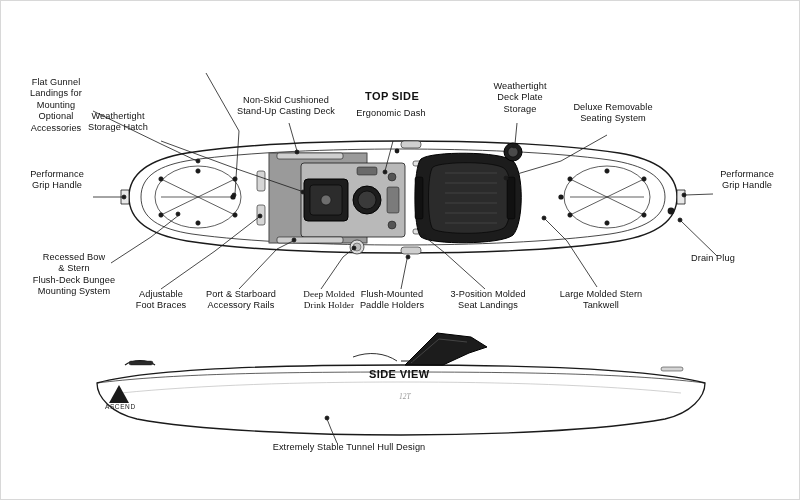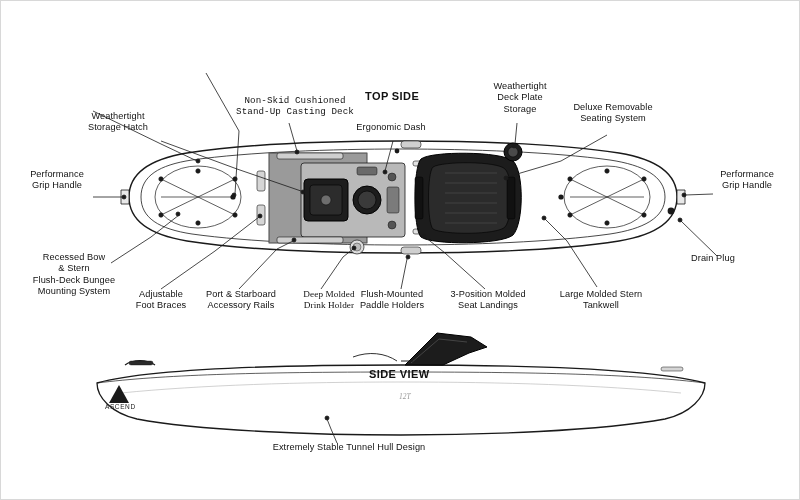--- a/index.html
+++ b/index.html
@@ -230,25 +230,30 @@
       <circle class="dot" cx="543" cy="217" r="2"></circle>
 
       <path d="M336 442 L330 428 L326 418"></path>
       <circle class="dot" cx="326" cy="417" r="2"></circle>
     </g>
   </svg>
 
   <div class="viewttl" style="left:364px;top:89px;">TOP SIDE</div>
   <div class="viewttl" style="left:368px;top:327px;margin-top:40px;">SIDE VIEW</div>
 
+  <div class="lbl c" style="left:12px;top:76px;width:86px;">Flat Gunnel
+Landings for
+Mounting
+Optional
+Accessories</div>
   <div class="lbl c" style="left:68px;top:110px;width:98px;">Weathertight
 Storage Hatch</div>
-  <div class="lbl c" style="left:228px;top:94px;width:132px;font-family:Liberation Mono, monospace;">Non-Skid Cushioned
+  <div class="lbl c" style="left:219px;top:94px;width:132px;">Non-Skid Cushioned
 Stand-Up Casting Deck</div>
-  <div class="lbl c" style="left:334px;top:121px;width:112px;">Ergonomic Dash</div>
+  <div class="lbl c" style="left:334px;top:107px;width:112px;">Ergonomic Dash</div>
   <div class="lbl c" style="left:478px;top:80px;width:82px;">Weathertight
 Deck Plate
 Storage</div>
   <div class="lbl c" style="left:556px;top:101px;width:112px;">Deluxe  Removable
 Seating System</div>
 
   <div class="lbl c" style="left:14px;top:168px;width:84px;">Performance
 Grip Handle</div>
   <div class="lbl c" style="left:704px;top:168px;width:84px;">Performance
 Grip Handle</div>

